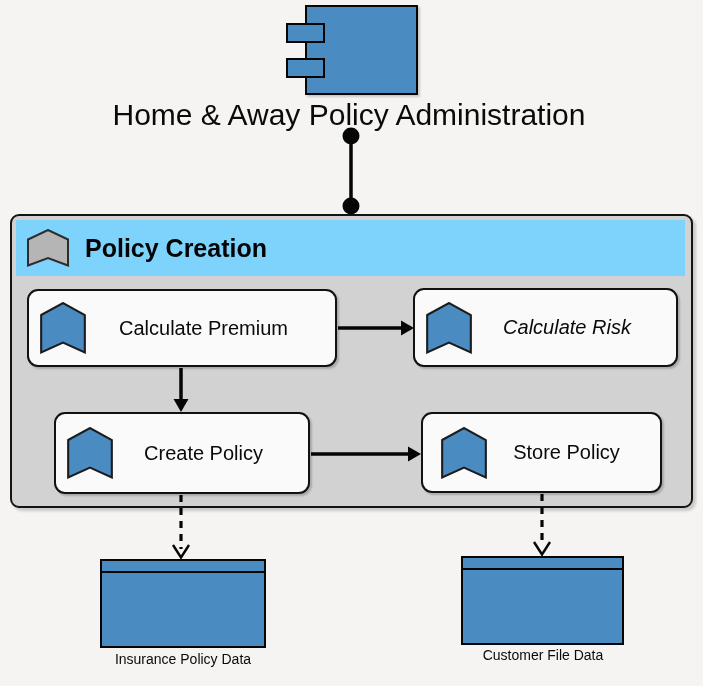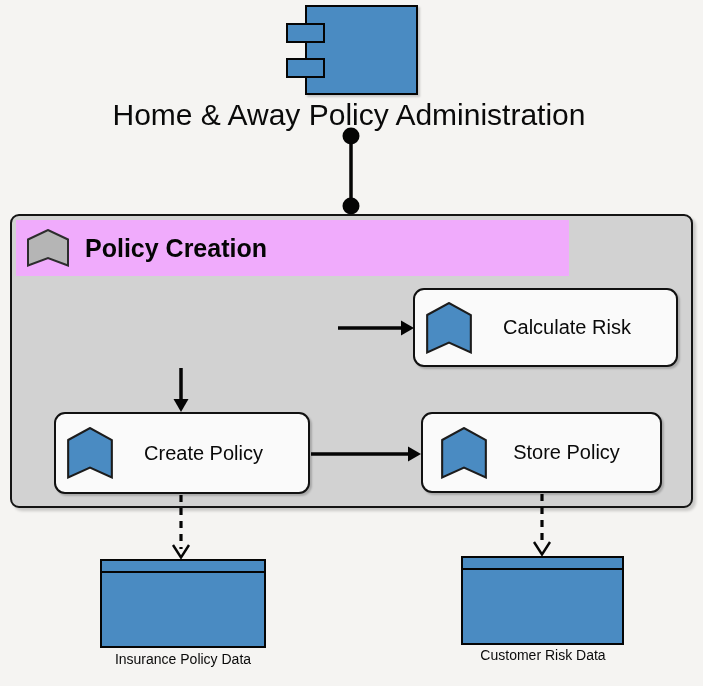--- a/index.html
+++ b/index.html
@@ -42,22 +42,22 @@
   }
 
   
   .group-container{
     position:absolute;left:10px;top:214px;width:683px;height:294px;
     background:#d2d2d2;border:2px solid #141414;border-radius:9px;
     box-shadow:3px 3px 3px rgba(0,0,0,.18);
     z-index:1;
   }
   .group-header{
-    position:absolute;left:4px;top:4px;width:553px;height:56px;
-    background:#f0abfc;
+    position:absolute;left:4px;top:4px;width:669px;height:56px;
+    background:#7dd3fc;
     display:flex;align-items:center;
     padding-left:11px;
   }
   .group-title{
     margin-left:16px;
     font-size:25px;font-weight:bold;color:#050505;
   }
 
   
   .fn-box{
@@ -67,21 +67,21 @@
     display:flex;align-items:center;
     padding:0 10px 0 11px;
     z-index:2;
   }
   .fn-box .fn-label{
     flex:1;text-align:center;
     font-size:20px;color:#0a0a0a;
     padding-right:4px;
   }
   .fn-calc-premium{left:27px;top:289px;width:310px;height:78px;}
-  .fn-calc-risk{left:413px;top:288px;width:265px;height:79px;}
+  .fn-calc-risk{left:413px;top:288px;width:265px;height:79px;font-style:italic;}
   .fn-create-policy{left:54px;top:412px;width:256px;height:82px;}
   .fn-store-policy{left:421px;top:412px;width:241px;height:81px;padding-left:18px;}
 
   .fn-icon{width:46px;height:52px;flex:none;display:block;}
   .hdr-icon{width:42px;height:38px;flex:none;display:block;}
 
   
   .data-obj{
     position:absolute;width:166px;height:89px;
     background:#4a8bc2;border:2px solid #050505;
@@ -114,20 +114,26 @@
   <div class="group-container">
     <div class="group-header">
       <svg class="hdr-icon" viewBox="0 0 42 38">
         <polygon points="1,10.5 21,1 41,10.5 41,36.5 21,29 1,36.5" fill="#b5b5b5" stroke="#2d2d2d" stroke-width="2" stroke-linejoin="miter"></polygon>
       </svg>
       <span class="group-title">Policy Creation</span>
     </div>
 
   </div>
 
+  <div class="fn-box fn-calc-premium">
+    <svg class="fn-icon" viewBox="0 0 44 50">
+      <polygon points="1,12.5 22,1 43,12.5 43,48.5 22,39 1,48.5" fill="#4a8bc2" stroke="#1c1c1c" stroke-width="2" stroke-linejoin="miter"></polygon>
+    </svg>
+    <span class="fn-label">Calculate Premium</span>
+  </div>
 
   <div class="fn-box fn-calc-risk">
     <svg class="fn-icon" viewBox="0 0 44 50">
       <polygon points="1,12.5 22,1 43,12.5 43,48.5 22,39 1,48.5" fill="#4a8bc2" stroke="#1c1c1c" stroke-width="2" stroke-linejoin="miter"></polygon>
     </svg>
     <span class="fn-label">Calculate Risk</span>
   </div>
 
   <div class="fn-box fn-create-policy">
     <svg class="fn-icon" viewBox="0 0 44 50">
@@ -144,21 +150,21 @@
   </div>
 
   <div class="data-obj d-insurance">
     <div class="band"></div>
   </div>
   <div class="data-label l-insurance">Insurance Policy Data</div>
 
   <div class="data-obj d-customer">
     <div class="band"></div>
   </div>
-  <div class="data-label l-customer">Customer Risk Data</div>
+  <div class="data-label l-customer">Customer File Data</div>
 
   <svg class="overlay">
 
     <g>
       <line x1="351" y1="136" x2="351" y2="207" stroke="#050505" stroke-width="3.5"></line>
       <circle cx="351" cy="136" r="8.5" fill="#050505"></circle>
       <circle cx="351" cy="206" r="8.5" fill="#050505"></circle>
     </g>
 
     <g>

